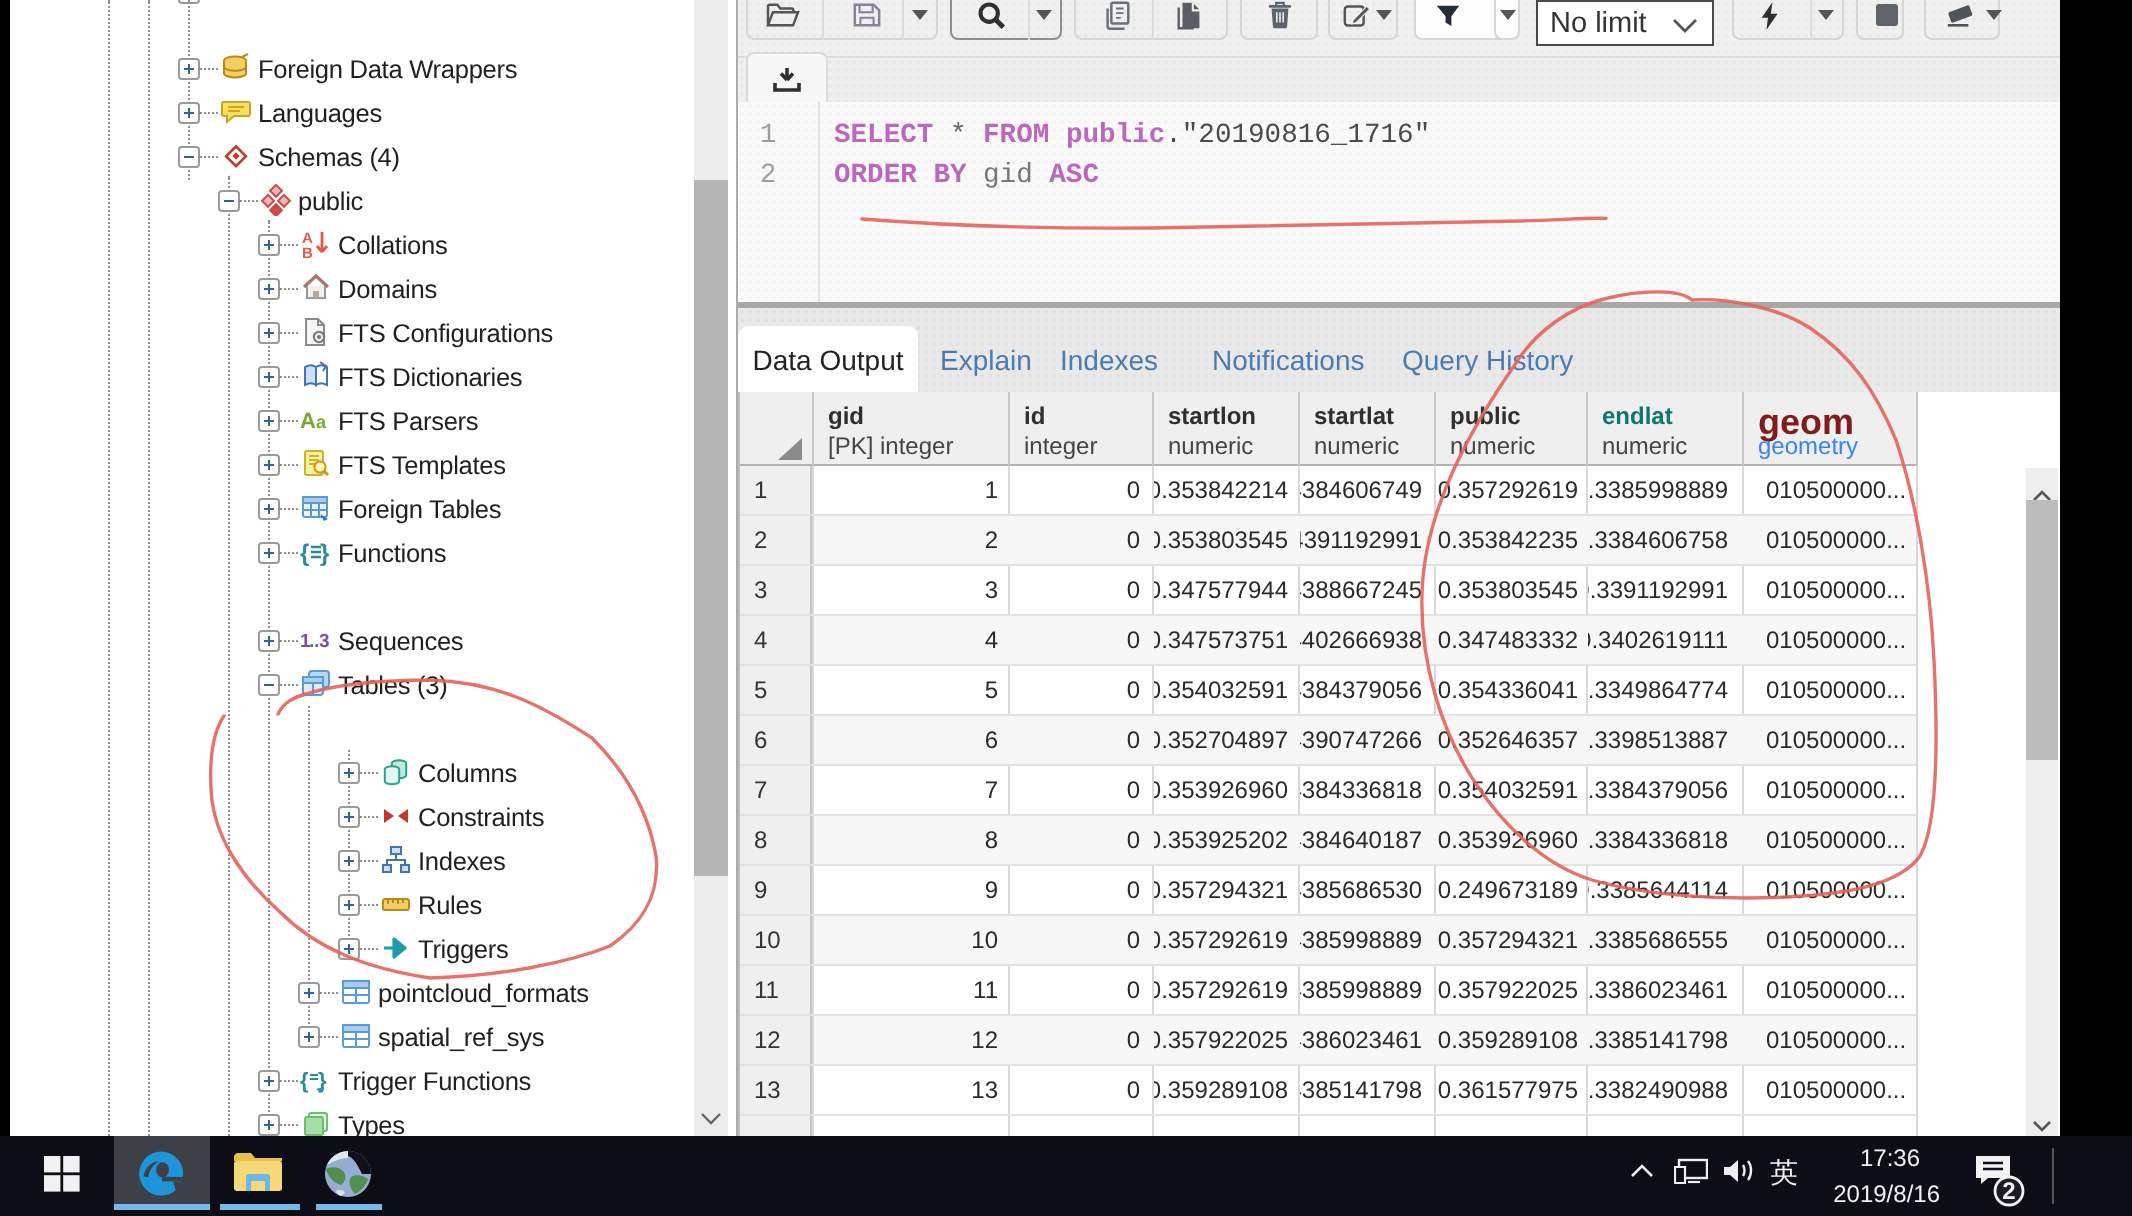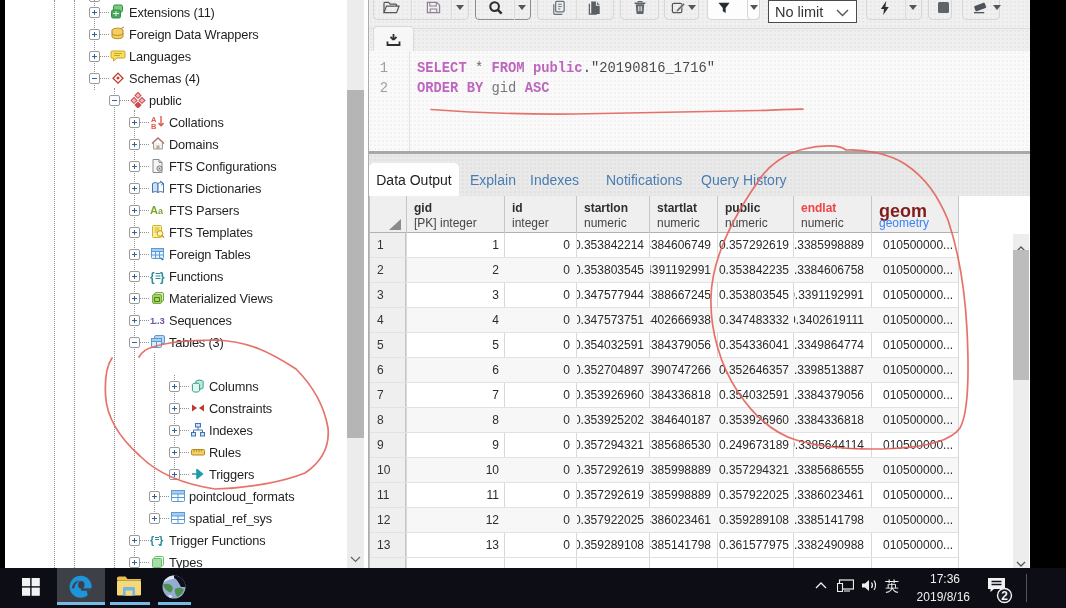--- a/index.html
+++ b/index.html
@@ -83,27 +83,20 @@
 <div class="abs" id="tree">
   <div class="guide" style="left:49px;top:0;height:568px"></div>
   <span class="exp plus" style="position:absolute;left:84px;top:-9px"></span>
   <div class="guide" style="left:69px;top:0;height:568px"></div>
   <div class="guide" style="left:89px;top:0;height:90px"></div>
   <div class="guide" style="left:109px;top:88px;height:480px"></div>
   <div class="guide" style="left:129px;top:110px;height:452px"></div>
   <div class="guide" style="left:149px;top:353px;height:165px"></div>
   <div class="guide" style="left:169px;top:375px;height:99px"></div>
 
-  <div class="trow" style="left:84px;top:1px"><span class="exp plus"></span><span class="ticon">
-        <svg width="16" height="16" viewBox="0 0 16 16">
-          <rect x="3.5" y="1" width="9" height="7" rx="1.5" fill="#7ec87f" stroke="#2f8f46"></rect>
-          <rect x="1.5" y="6" width="9" height="8" rx="1.5" fill="#4aa85e" stroke="#2f8f46"></rect>
-          <path d="M3 9.5h6M6 7v5" stroke="#e9f6ec" stroke-width="1"></path>
-        </svg>
-      </span>Extensions (11)</div>
   <div class="trow" style="left:84px;top:23px"><span class="exp plus"></span><span class="ticon">
         <svg width="16" height="16" viewBox="0 0 16 16">
           <ellipse cx="7.5" cy="4.2" rx="5.5" ry="2" fill="#f3cf62" stroke="#b88a1e"></ellipse>
           <path d="M2 4.2v6.5c0 1.1 2.5 2 5.5 2s5.5-.9 5.5-2V4.2" fill="#f3cf62" stroke="#b88a1e"></path>
           <path d="M2 7.4c0 1.1 2.5 2 5.5 2s5.5-.9 5.5-2" fill="none" stroke="#b88a1e"></path>
           <path d="M11 2.5l3-1.5" stroke="#b88a1e"></path>
         </svg>
       </span>Foreign Data Wrappers</div>
   <div class="trow" style="left:84px;top:45px"><span class="exp plus"></span><span class="ticon">
         <svg width="16" height="16" viewBox="0 0 16 16">
@@ -178,27 +171,20 @@
           <path d="M10 11l4 2.5-2 1z" fill="#2e75b6"></path>
         </svg>
       </span>Foreign Tables</div>
   <div class="trow" style="left:124px;top:265px"><span class="exp plus"></span><span class="ticon">
         <svg width="16" height="16" viewBox="0 0 16 16">
           <text x="0" y="12.5" font-size="12" font-weight="bold" fill="#2e8b9a" font-family="Liberation Sans">{</text>
           <text x="10" y="12.5" font-size="12" font-weight="bold" fill="#2e8b9a" font-family="Liberation Sans">}</text>
           <path d="M5.5 5.5h5M5.5 8h5M5.5 10.5h5" stroke="#2e8b9a" stroke-width="1.2"></path>
         </svg>
       </span>Functions</div>
-  <div class="trow" style="left:124px;top:287px"><span class="exp plus"></span><span class="ticon">
-        <svg width="16" height="16" viewBox="0 0 16 16">
-          <rect x="4.5" y="2.5" width="9" height="9" rx="1.5" fill="#d9edc2" stroke="#79ab3e"></rect>
-          <rect x="2.5" y="4.5" width="9" height="9" rx="1.5" fill="#a5d46a" stroke="#79ab3e"></rect>
-          <path d="M4.5 7.5h5v4h-5z" fill="none" stroke="#4e7f1e"></path>
-        </svg>
-      </span>Materialized Views</div>
   <div class="trow" style="left:124px;top:309px"><span class="exp plus"></span><span class="ticon">
         <svg width="16" height="16" viewBox="0 0 16 16">
           <text x="0" y="11.5" font-size="9.5" font-weight="bold" fill="#7a4fa3" font-family="Liberation Sans">1</text>
           <text x="4.5" y="11.5" font-size="9.5" font-weight="bold" fill="#3f74b5" font-family="Liberation Sans">..</text>
           <text x="9.5" y="11.5" font-size="9.5" font-weight="bold" fill="#7a4fa3" font-family="Liberation Sans">3</text>
         </svg>
       </span>Sequences</div>
   <div class="trow" style="left:124px;top:331px"><span class="exp"></span><span class="ticon">
         <svg width="16" height="16" viewBox="0 0 16 16">
           <rect x="4.5" y="1.5" width="10" height="8" rx="1.5" fill="#b6d7f2" stroke="#5b9bd5"></rect>
@@ -414,21 +400,21 @@
 <div class="abs" style="left:45px;top:5px;font-size:12px;font-weight:bold;color:#2f2f2f">gid</div>
 <div class="abs" style="left:45px;top:19.5px;font-size:12px;color:#454545">[PK] integer</div>
 <div class="abs" style="left:143px;top:5px;font-size:12px;font-weight:bold;color:#2f2f2f">id</div>
 <div class="abs" style="left:143px;top:19.5px;font-size:12px;color:#454545">integer</div>
 <div class="abs" style="left:215px;top:5px;font-size:12px;font-weight:bold;color:#2f2f2f">startlon</div>
 <div class="abs" style="left:215px;top:19.5px;font-size:12px;color:#454545">numeric</div>
 <div class="abs" style="left:288px;top:5px;font-size:12px;font-weight:bold;color:#2f2f2f">startlat</div>
 <div class="abs" style="left:288px;top:19.5px;font-size:12px;color:#454545">numeric</div>
 <div class="abs" style="left:356px;top:5px;font-size:12px;font-weight:bold;color:#2f2f2f">public</div>
 <div class="abs" style="left:356px;top:19.5px;font-size:12px;color:#454545">numeric</div>
-<div class="abs" style="left:432px;top:5px;font-size:12px;font-weight:bold;color:#ef4444">endlat</div>
+<div class="abs" style="left:432px;top:5px;font-size:12px;font-weight:bold;color:#0f766e">endlat</div>
 <div class="abs" style="left:432px;top:19.5px;font-size:12px;color:#454545">numeric</div>
 <div class="abs" style="left:510px;top:5px;font-size:18px;font-weight:bold;color:#7f1d1d">geom</div>
 <div class="abs" style="left:510px;top:19.5px;font-size:12px;color:#3b82f6">geometry</div>
 <div class="abs" style="left:37px;top:0;width:1px;height:37px;background:#c6c6c6"></div>
 <div class="abs" style="left:37px;top:37px;width:1px;height:335px;background:#d8d8d8"></div>
 <div class="abs" style="left:135px;top:0;width:1px;height:37px;background:#c6c6c6"></div>
 <div class="abs" style="left:135px;top:37px;width:1px;height:335px;background:#d8d8d8"></div>
 <div class="abs" style="left:207px;top:0;width:1px;height:37px;background:#c6c6c6"></div>
 <div class="abs" style="left:207px;top:37px;width:1px;height:335px;background:#d8d8d8"></div>
 <div class="abs" style="left:280px;top:0;width:1px;height:37px;background:#c6c6c6"></div>

